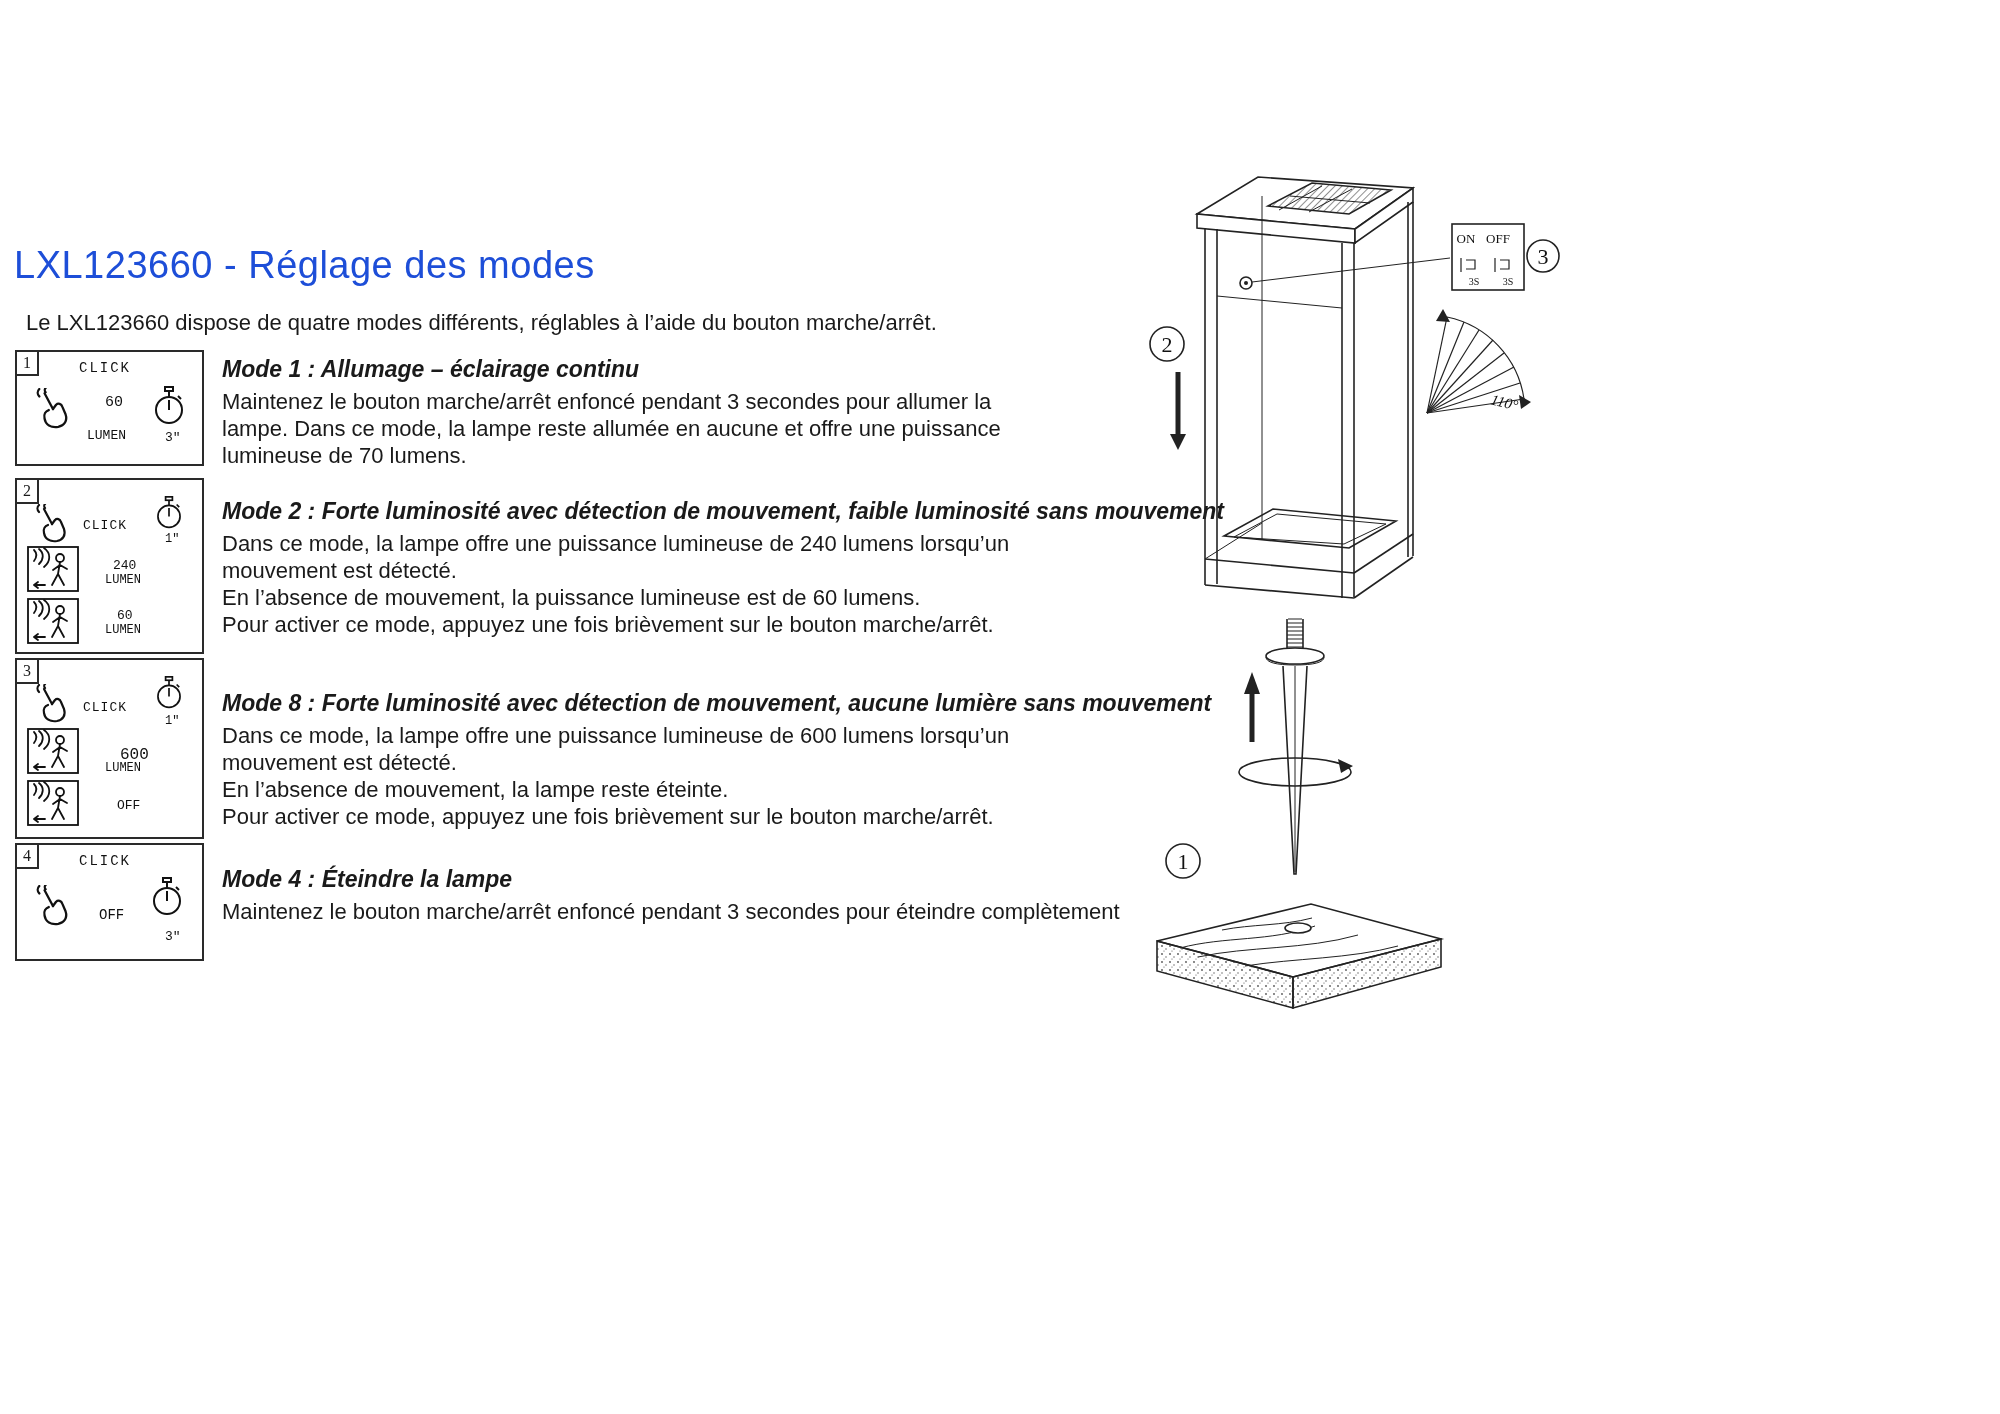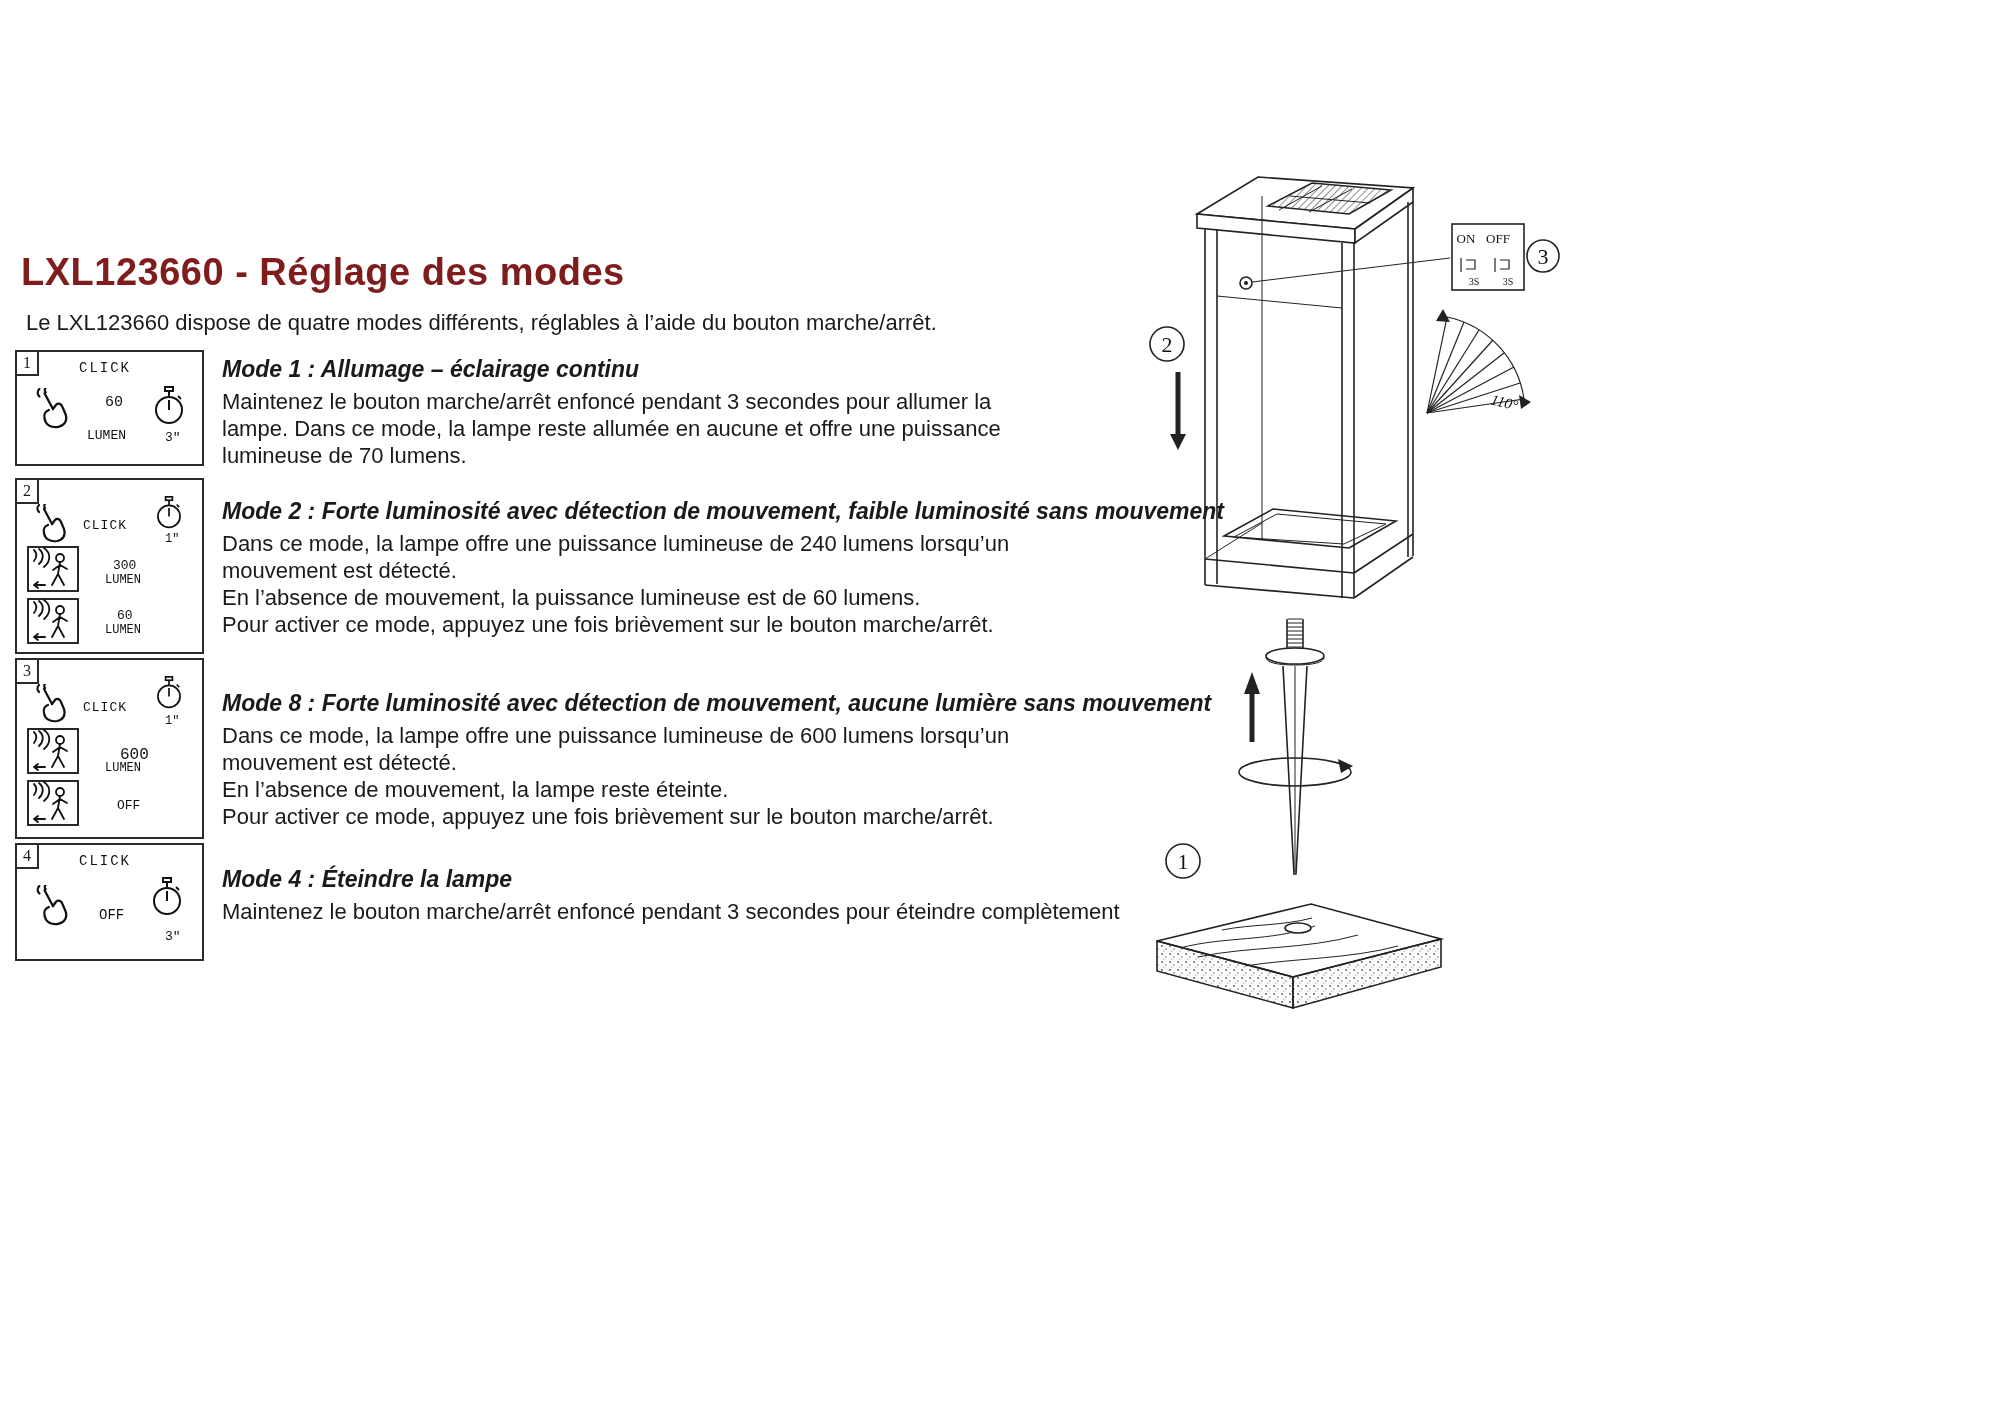--- a/index.html
+++ b/index.html
@@ -1,20 +1,20 @@
 <!DOCTYPE html>
 <html><head>
 <meta charset="utf-8">
 <style>
   html,body{margin:0;padding:0;}
   body{width:2000px;height:1414px;position:relative;background:#ffffff;
        font-family:"Liberation Sans",sans-serif;color:#1a1a1a;overflow:hidden;}
 
-  .page-title{position:absolute;left:14px;top:244px;font-size:38px;font-weight:bold;
-              letter-spacing:.5px;color:#7f1d1d;margin:7px;}
+  .page-title{position:absolute;left:14px;top:244px;font-size:38px;font-weight:normal;
+              letter-spacing:.5px;color:#1d4ed8;margin:0;}
   .intro{position:absolute;left:14px;top:298px;font-size:22px;margin:12px;white-space:nowrap;}
 
   
   .section{position:absolute;left:222px;width:1100px;}
   .section .heading{font-style:italic;font-weight:bold;font-size:23px;line-height:26px;
                     margin:0 0 6px 0;white-space:nowrap;}
   .section .line{font-size:22px;line-height:27px;white-space:pre-wrap;}
 
   
   .mbox{position:absolute;left:15px;width:185px;border:2px solid #2a2a2a;background:#fff;}
@@ -88,21 +88,21 @@
         <use href="#sym-hand"></use>
       </svg>
     <div class="lbl" style="left:66px;top:38px;font-size:13px;letter-spacing:1px;">CLICK</div>
     <svg class="ic" style="left:138px;top:16px;width:28px;height:34px;">
         <use href="#sym-timer"></use>
       </svg>
     <div class="lbl" style="left:148px;top:52px;font-size:12px;">1"</div>
     <svg class="ic" style="left:10px;top:66px;width:52px;height:46px;">
         <use href="#sym-sensor"></use>
       </svg>
-    <div class="lbl" style="left:96px;top:78px;font-size:13px;">300</div>
+    <div class="lbl" style="left:96px;top:78px;font-size:13px;">240</div>
     <div class="lbl" style="left:88px;top:93px;font-size:12px;">LUMEN</div>
     <svg class="ic" style="left:10px;top:118px;width:52px;height:46px;">
         <use href="#sym-sensor"></use>
       </svg>
     <div class="lbl" style="left:100px;top:128px;font-size:13px;">60</div>
     <div class="lbl" style="left:88px;top:143px;font-size:12px;">LUMEN</div>
   </div>
 
   <div class="mbox" style="top:658px;height:177px;">
     <div class="numsq">3</div>

